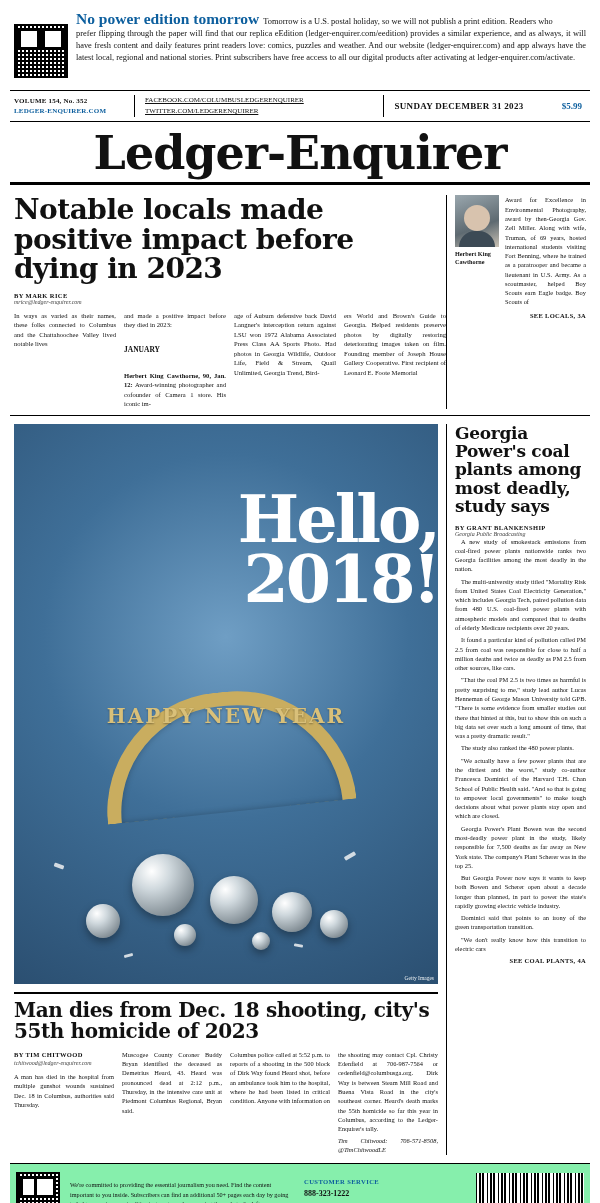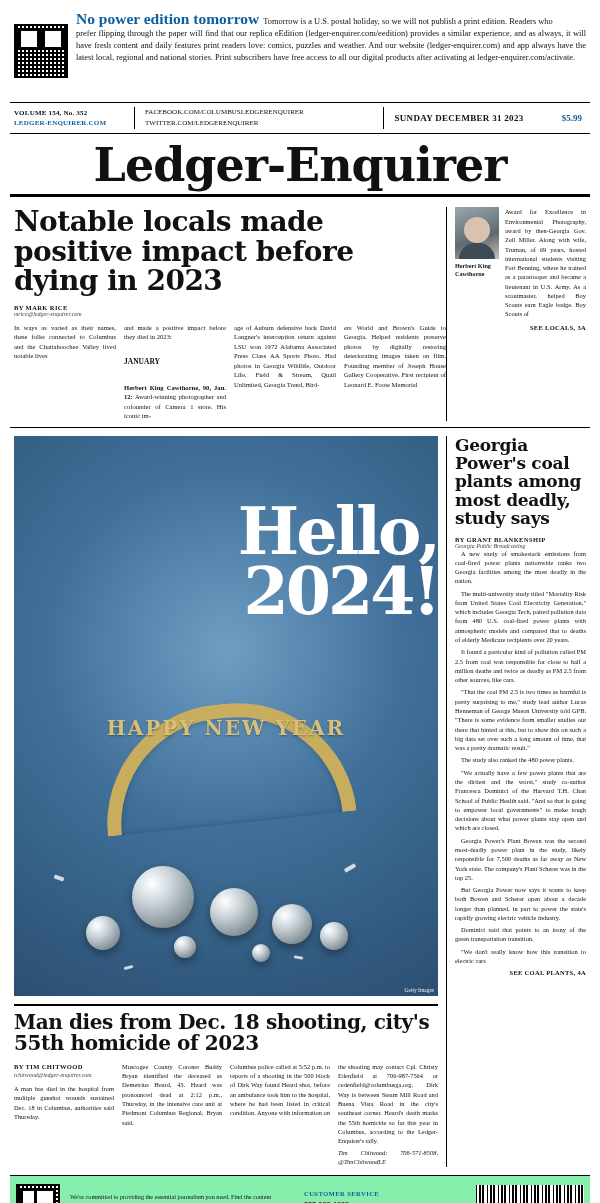--- a/index.html
+++ b/index.html
@@ -38,25 +38,25 @@
     font-weight:bold; font-size:15.5px; color:#0d5f9e; line-height:1.1;
     display:inline;
   }
   .promo-body { font-size:8.4px; line-height:1.42; text-align:justify; }
   .promo-inline { display:inline; }
 
   
   .folio {
     border-top:1px solid #000; border-bottom:1px solid #000;
     display:flex; align-items:center; font-size:7px; padding:4px 4px;
-    margin-top:16px;
+    margin-top:4px;
   }
   .folio-left { width:120px; line-height:1.5; font-weight:bold; letter-spacing:.2px;}
   .folio-left .v2 { color:#0d5f9e; }
-  .folio-mid { flex:1; border-left:1px solid #000; border-right:1px solid #000; padding:0 10px; line-height:1.6; }
+  .folio-mid { flex:1; border-left:1px solid #000; border-right:1px solid #000; padding:0 10px; line-height:1.6;text-decoration:underline; }
   .folio-date { width:150px; text-align:center; font-weight:bold; font-size:9px; letter-spacing:.3px;}
   .folio-price { width:52px; text-align:right; color:#0d5f9e; font-weight:bold; font-size:9px; padding-right:4px;}
 
   
   .nameplate {
     text-align:center; padding:8px 0 6px 0; border-bottom:3px solid #000;
   }
   .nameplate .title {
     font-family:"DejaVu Serif", serif;
     font-weight:bold;
@@ -245,21 +245,21 @@
     </div>
   </div>
 
   <div class="body-wrap">
 
     <div class="center-col">
 
       <div class="photo">
         <div class="hello">
           <span>Hello,</span>
-          <span>2024!</span>
+          <span>2018!</span>
         </div>
         <div class="crown"></div>
         <div class="crown-text">HAPPY NEW YEAR</div>
 
         <div class="ball" style="width:62px;height:62px;left:118px;top:430px;"></div>
         <div class="ball" style="width:48px;height:48px;left:196px;top:452px;"></div>
         <div class="ball" style="width:40px;height:40px;left:258px;top:468px;"></div>
         <div class="ball" style="width:34px;height:34px;left:72px;top:480px;"></div>
         <div class="ball" style="width:28px;height:28px;left:306px;top:486px;"></div>
         <div class="ball" style="width:22px;height:22px;left:160px;top:500px;"></div>

